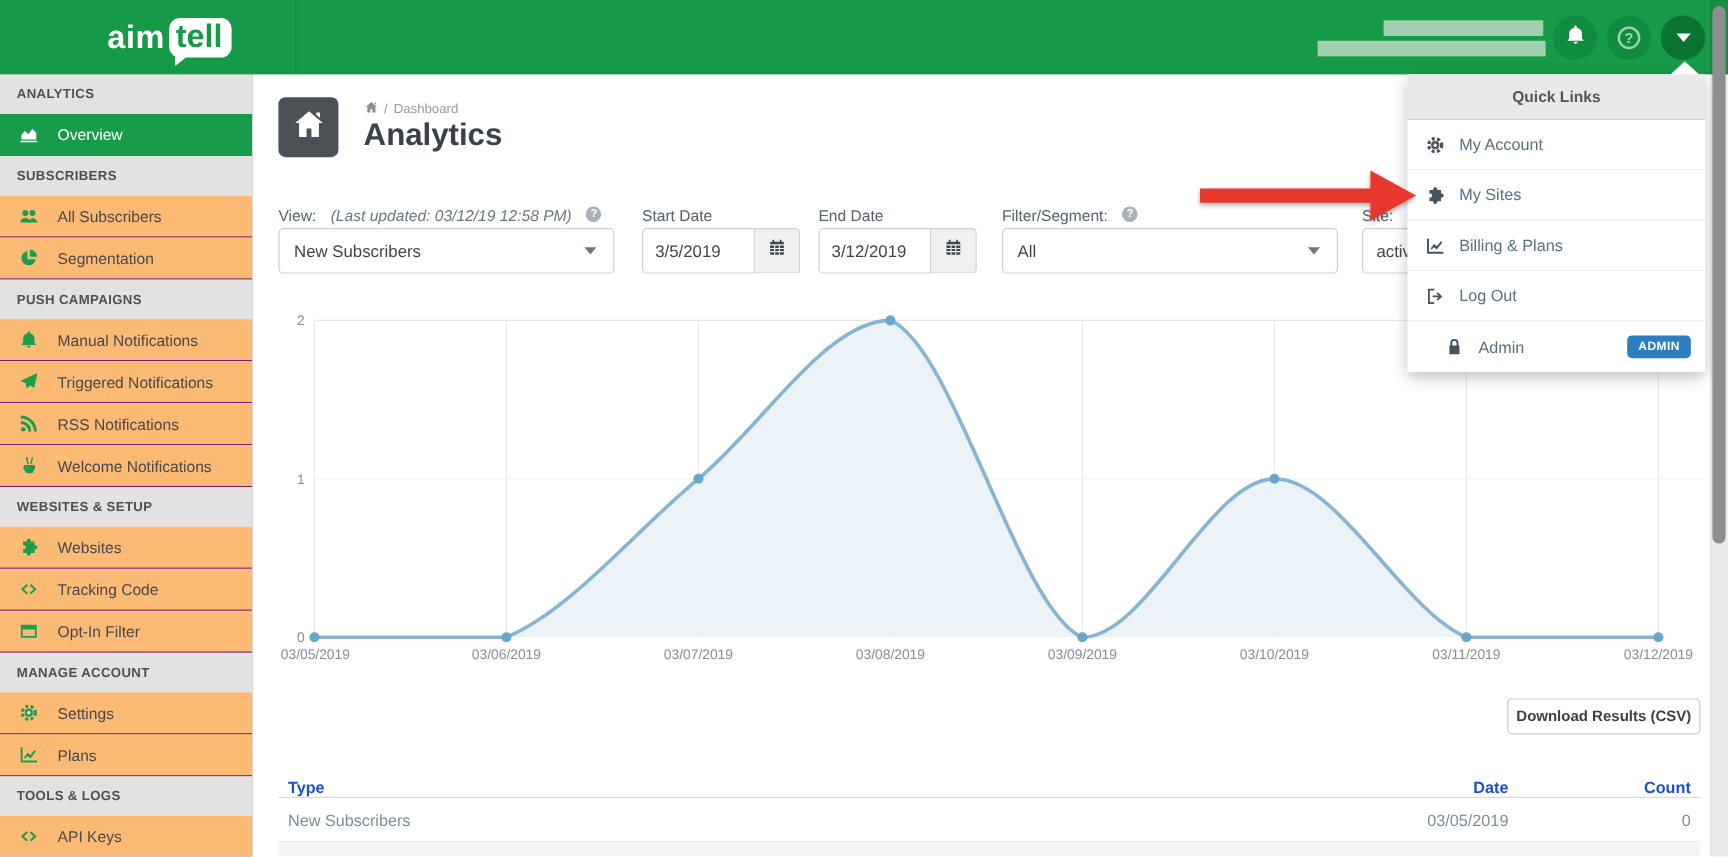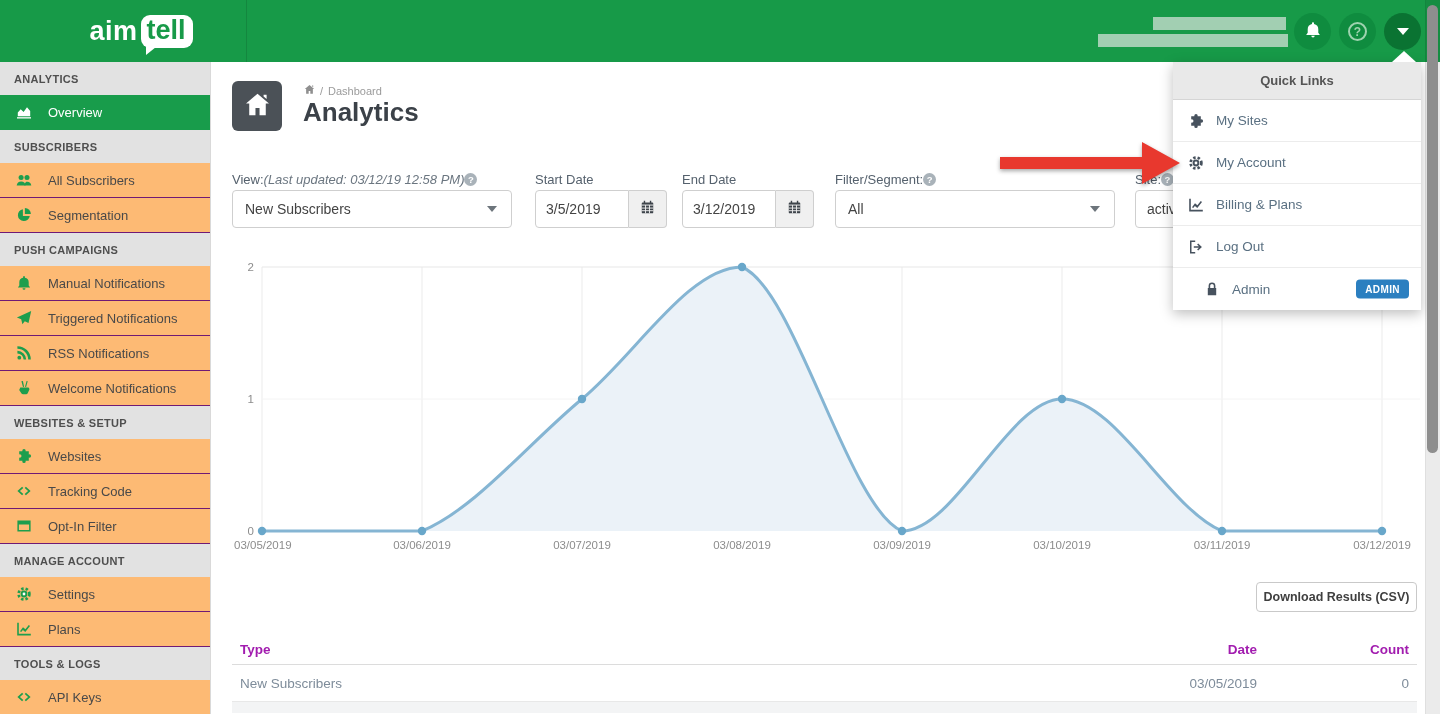--- a/index.html
+++ b/index.html
@@ -34,41 +34,41 @@
   .side-item.active .ic { color:#fff; }
 
   
   .home-tile { position:absolute; left:232px; top:81px; width:50px; height:50px; background:#4b5157; border-radius:6px; display:flex; align-items:center; justify-content:center; }
   .home-tile svg { width:27px; height:27px; color:#fff; }
   .breadcrumb { position:absolute; left:304px; top:84px; font-size:11px; color:#9b9b9b; display:flex; align-items:center; gap:5px; }
   .breadcrumb svg { width:11px; height:11px; color:#8f8f8f; }
   .page-title { position:absolute; left:303px; top:97px; font-size:26px; font-weight:bold; color:#3b4148; }
 
   
-  .flabel { position:absolute; top:172px; font-size:13px; color:#55616d; white-space:nowrap; display:flex; align-items:center; gap:0; }
+  .flabel { position:absolute; top:172px; font-size:13px; color:#55616d; white-space:nowrap; display:flex; gap:12px; }
   .flabel i { color:#6b7680; font-style:italic; }
   .qmark { width:13px; height:13px; background:#a9b2b9; color:#fff; border-radius:50%; font-size:9.5px; font-weight:bold; font-style:normal; display:inline-flex; align-items:center; justify-content:center; }
   .qmark::before { content:"?"; }
   .selectbox { position:absolute; top:190px; height:38px; background:#fff; border:1px solid #cfcfcf; border-radius:4px; display:flex; align-items:center; padding-left:12px; font-size:14px; color:#444; cursor:pointer; }
   .selectbox .sel-caret { position:absolute; right:14px; width:0; height:0; border-left:5px solid transparent; border-right:5px solid transparent; border-top:6px solid #6d757c; }
   .dategrp { position:absolute; top:190px; display:flex; height:38px; }
   .dategrp input { width:94px; height:38px; border:1px solid #cfcfcf; border-radius:4px 0 0 4px; padding-left:10px; font-size:14px; color:#444; font-family:inherit; outline:none; background:#fff; }
   .cal-btn { width:38px; height:38px; background:#f0f0f0; border:1px solid #cfcfcf; border-left:0; border-radius:0 4px 4px 0; display:flex; align-items:center; justify-content:center; cursor:pointer; }
   .cal-btn svg { width:15px; height:15px; color:#3e444b; }
   .site-input { position:absolute; left:1135px; top:190px; width:84px; height:38px; border:1px solid #cfcfcf; border-radius:4px; padding-left:11px; font-size:14px; color:#444; display:flex; align-items:center; background:#fff; overflow:hidden; }
 
   
   .chart-wrap { position:absolute; left:232px; top:253px; z-index:10; }
   .chart-wrap text.tick { font-family:"Liberation Sans","DejaVu Sans",sans-serif; font-size:11.5px; fill:#8c8c8c; }
 
   
   .dl-btn { position:absolute; left:1256px; top:582px; width:161px; height:30px; background:#fff; border:1px solid #c9c9c9; border-radius:4px; font-size:12.5px; font-weight:600; color:#3f3f3f; display:flex; align-items:center; justify-content:center; cursor:pointer; font-family:inherit; }
   .rtable { position:absolute; left:232px; top:634px; width:1185px; }
   .trow { display:flex; align-items:center; padding:0 8px; }
-  .t-head { height:31px; font-size:13.5px; font-weight:bold; color:#a21caf; border-bottom:1px solid #dcdcdc; }
+  .t-head { height:31px; font-size:13.5px; font-weight:bold; color:#1d4ed8; border-bottom:1px solid #dcdcdc;align-items:flex-end; }
   .t-row { height:37px; font-size:13.5px; color:#7e8c9a; border-bottom:1px solid #e8e8e8; }
   .t-stripe { height:11px; background:#f3f4f5; }
   .col-type { flex:1; text-align:left; }
   .col-date { width:152px; text-align:right; }
   .col-count { width:152px; text-align:right; }
 
   
   .qmenu { position:absolute; left:1173px; top:62px; width:248px; background:#fff; box-shadow:0 4px 12px rgba(0,0,0,.25); z-index:150; }
   .qmenu-caret { position:absolute; left:1392px; top:51px; width:0; height:0; border-left:12px solid transparent; border-right:12px solid transparent; border-bottom:11px solid #fff; z-index:151; }
   .qmenu-head { height:38px; background:#e9e9e9; border-bottom:1px solid #d5d5d5; display:flex; align-items:center; justify-content:center; font-size:13px; font-weight:600; color:#555; }
@@ -361,34 +361,34 @@
     <div class="t-stripe"></div>
   </div>
 
   <div class="qmenu-caret"></div>
   <div class="qmenu">
     <div class="qmenu-head">Quick Links</div>
     <div id="qmenu-items">
         <div class="qmenu-item">
           <span class="ic">
             <svg viewBox="0 0 16 16" fill="currentColor" xmlns="http://www.w3.org/2000/svg">
-              <path d="M6.3 2.7a1.7 1.7 0 0 1 3.4 0l-.1.6h3.2v3.1l.6-.1a1.7 1.7 0 0 1 0 3.4l-.6-.1v3.2H9.6l.1.6a1.7 1.7 0 0 1-3.4 0l.1-.6H3.2V9.6l.6.1a1.7 1.7 0 0 0 0-3.4l-.6.1V3.3h3.1z"></path>
-            </svg>
-          </span>
-          <span>My Sites</span>
-        </div>
-        <div class="qmenu-item">
-          <span class="ic">
-            <svg viewBox="0 0 16 16" fill="currentColor" xmlns="http://www.w3.org/2000/svg">
               <circle cx="8" cy="8" r="5.4" fill="none" stroke="currentColor" stroke-width="2.7" stroke-dasharray="2.4 2"></circle>
               <circle cx="8" cy="8" r="3.4"></circle>
               <circle cx="8" cy="8" r="1.4" fill="#fff"></circle>
             </svg>
           </span>
           <span>My Account</span>
+        </div>
+        <div class="qmenu-item">
+          <span class="ic">
+            <svg viewBox="0 0 16 16" fill="currentColor" xmlns="http://www.w3.org/2000/svg">
+              <path d="M6.3 2.7a1.7 1.7 0 0 1 3.4 0l-.1.6h3.2v3.1l.6-.1a1.7 1.7 0 0 1 0 3.4l-.6-.1v3.2H9.6l.1.6a1.7 1.7 0 0 1-3.4 0l.1-.6H3.2V9.6l.6.1a1.7 1.7 0 0 0 0-3.4l-.6.1V3.3h3.1z"></path>
+            </svg>
+          </span>
+          <span>My Sites</span>
         </div>
         <div class="qmenu-item">
           <span class="ic">
             <svg viewBox="0 0 16 16" fill="currentColor" xmlns="http://www.w3.org/2000/svg">
               <path d="M1.2 1.8h1.6v11h12v1.6H1.2z"></path>
               <path d="M4 10.2l3-3.9 2.4 1.9L12.8 4l1.2 1-4.7 6-2.4-1.9L5.2 11z"></path>
             </svg>
           </span>
           <span>Billing &amp; Plans</span>
         </div>

